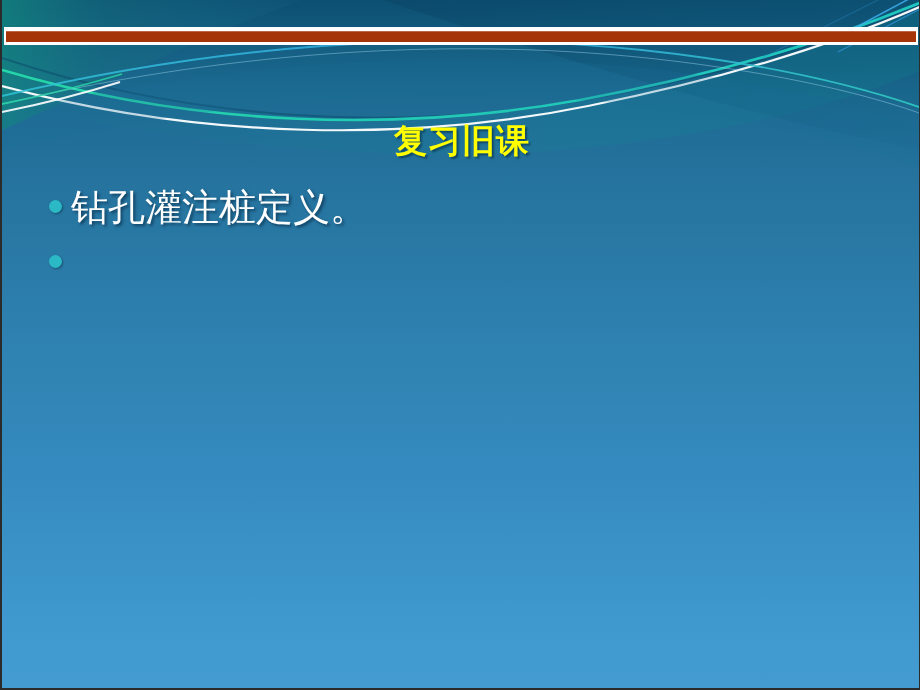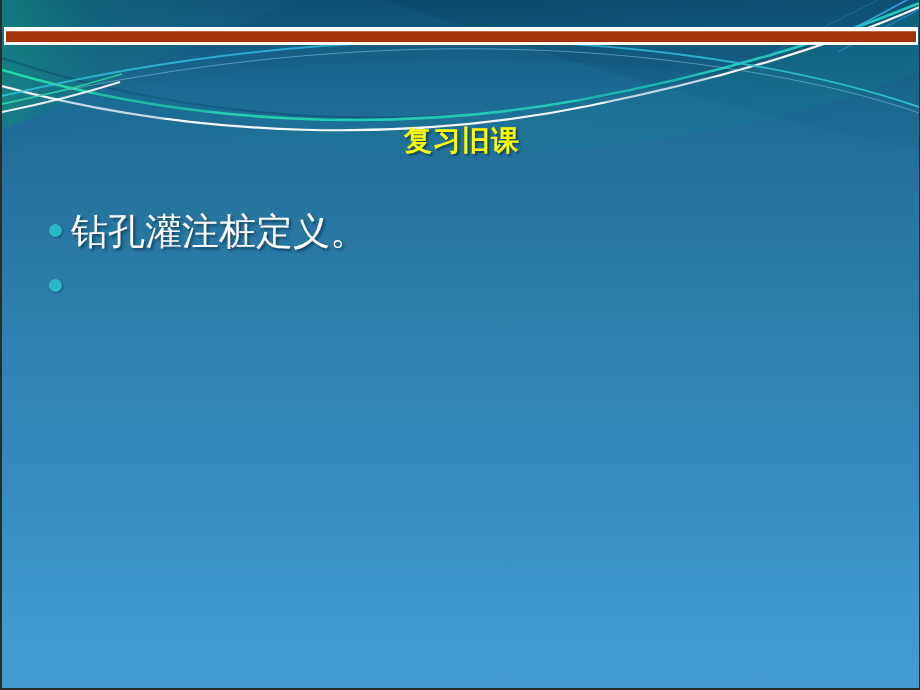--- a/index.html
+++ b/index.html
@@ -80,32 +80,32 @@
     position: absolute;
     left: 0;
     top: 116px;
     width: 920px;
     text-align: center;
   }
   .title-text {
     display: inline-block;
     font-family: "DejaVu Sans", "Liberation Sans", sans-serif;
     font-weight: bold;
-    font-size: 28px;
+    font-size: 33px;
     line-height: 50px;
     letter-spacing: 1px;
     color: #ffff00;
     text-shadow: 2px 2px 2px rgba(0, 35, 60, 0.55);
   }
 
   
   .body-block {
     position: absolute;
     left: 44px;
-    top: 208px;
+    top: 184px;
     width: 820px;
   }
   .bullet-row {
     display: flex;
     align-items: flex-start;
     margin-bottom: 8px;
   }
   .bullet-row + .bullet-row {
     margin-top: 2px;
   }

